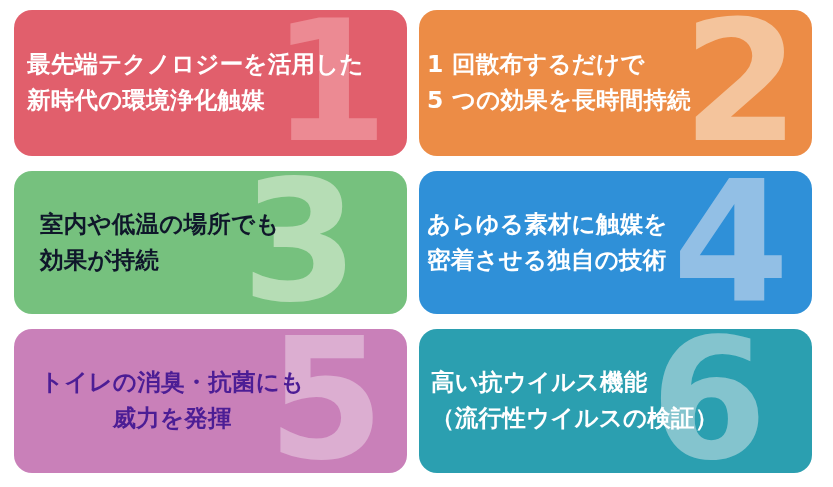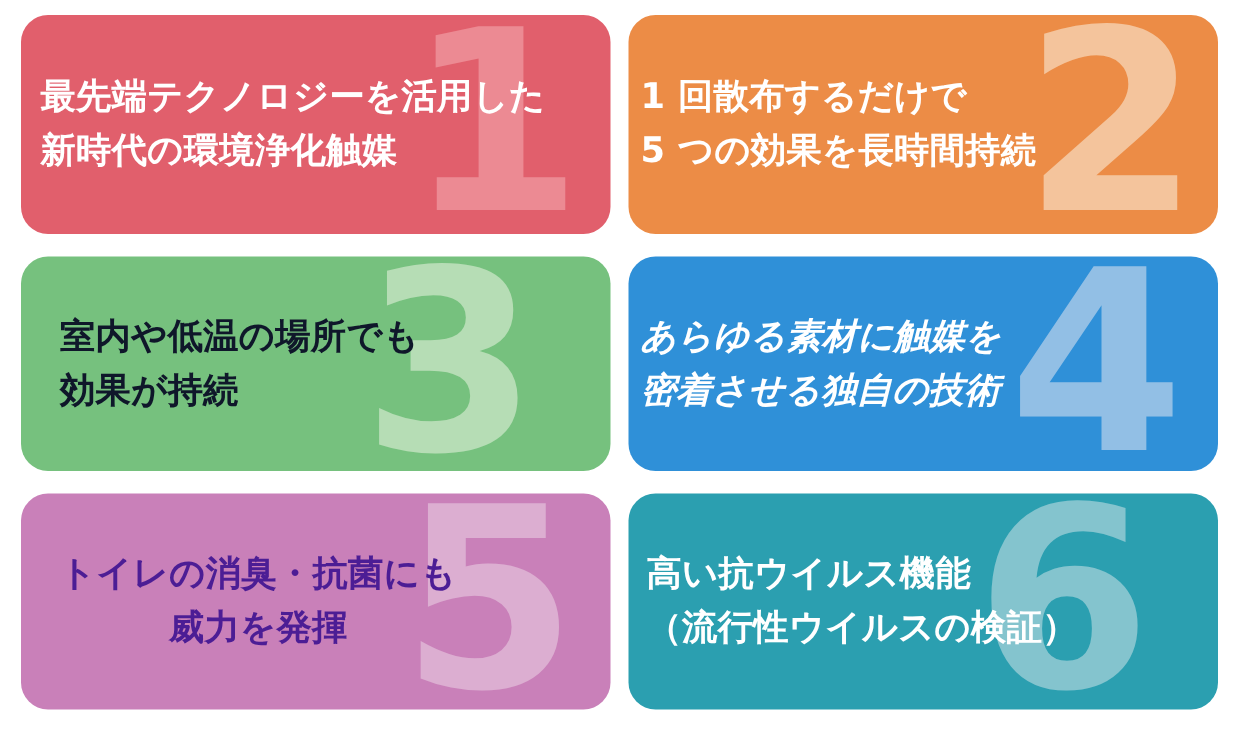--- a/index.html
+++ b/index.html
@@ -103,21 +103,21 @@
   </div>
 
   <div class="card c3" style="background-color: rgb(118, 193, 126);">
     <div class="card-number" style="color: rgb(182, 221, 181);">3</div>
     <div class="card-text" style="color: #0f172a;">室内や低温の場所でも
 効果が持続</div>
   </div>
 
   <div class="card c4" style="background-color: rgb(47, 144, 216);">
     <div class="card-number" style="color: rgb(146, 191, 229);">4</div>
-    <div class="card-text" style="color: rgb(255, 255, 255); font-style: italic;">あらゆる素材に触媒を
+    <div class="card-text" style="color: rgb(255, 255, 255);">あらゆる素材に触媒を
 密着させる独自の技術</div>
   </div>
 
   <div class="card c5" style="background-color: rgb(201, 128, 185);">
     <div class="card-number" style="color: rgb(220, 174, 209);">5</div>
     <div class="card-text" style="color: #4c1d95; text-align: center;">トイレの消臭・抗菌にも
 威力を発揮</div>
   </div>
 
   <div class="card c6" style="background-color: rgb(43, 159, 176);">

